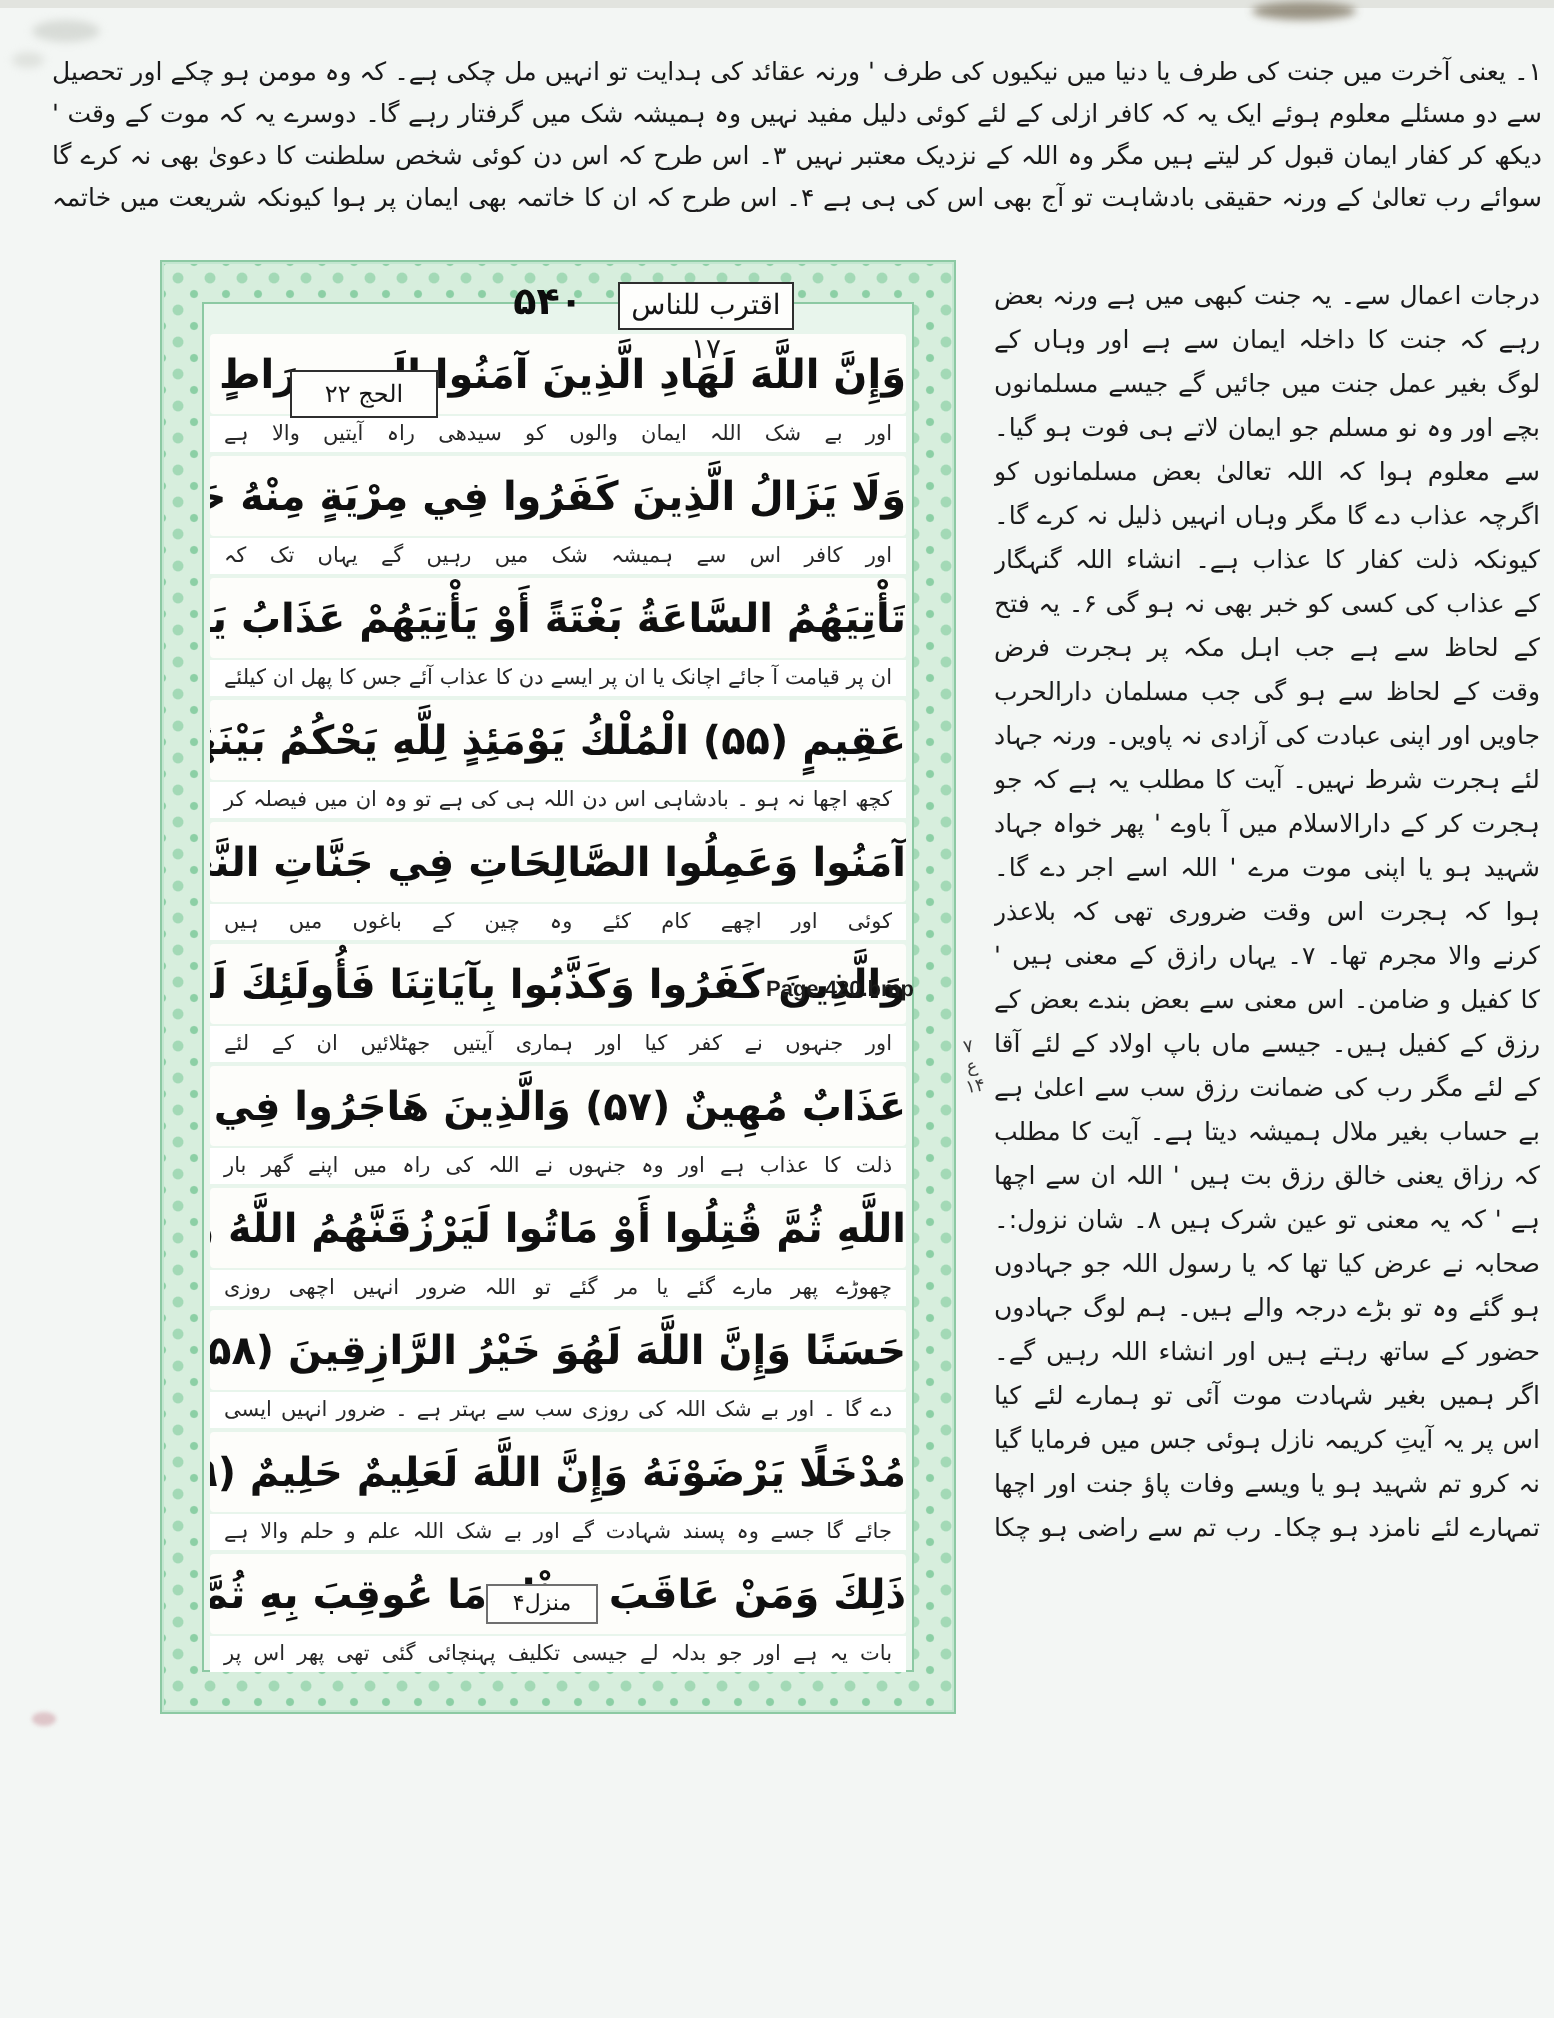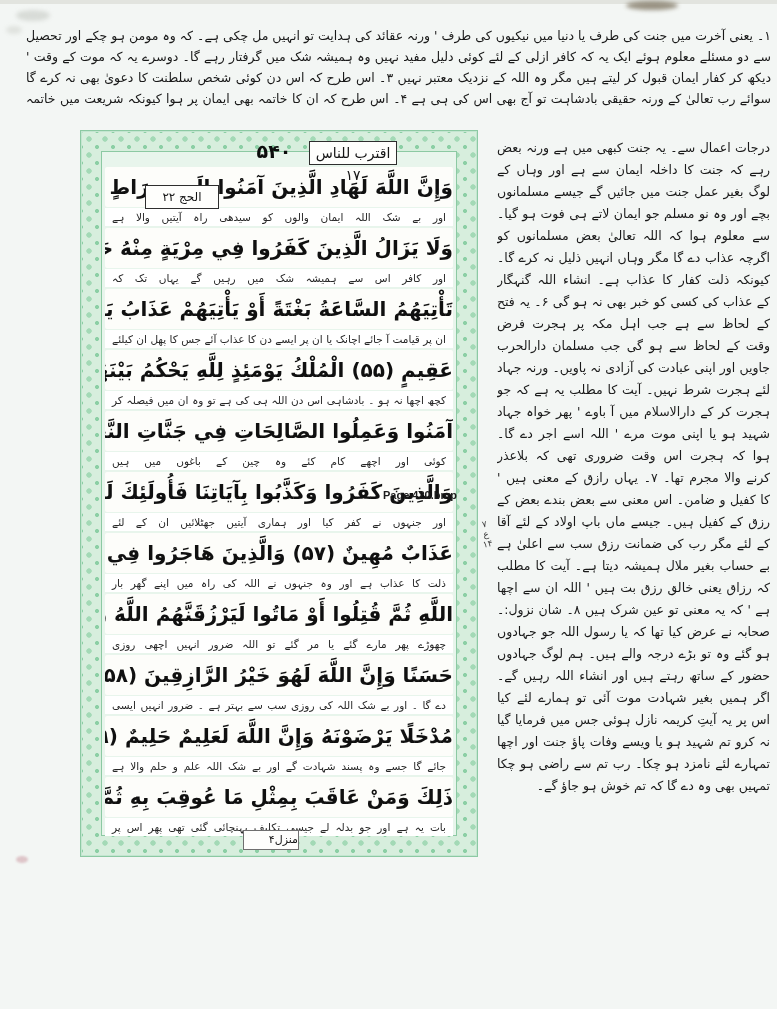--- a/index.html
+++ b/index.html
@@ -54,23 +54,23 @@
     direction:rtl;text-align:center;white-space:nowrap;overflow:hidden;
     font-weight:bold;font-size:20px;color:#101010;
   }
   .urdu-line{
     height:18px;line-height:18px;background:#ffffff;margin-bottom:2px;
     direction:rtl;padding:0 7px;font-size:10.5px;color:#272727;
     text-align:justify;text-align-last:justify;overflow:hidden;
   }
 
   .manzil{
-    position:absolute;left:162px;top:699px;width:54px;height:18px;line-height:18px;
+    position:absolute;left:162px;top:661px;width:54px;height:18px;line-height:18px;
     background:#fefefc;border:1px solid #6f6f6f;z-index:3;
-    direction:rtl;font-size:11px;color:#141414;
+    direction:rtl;text-align:center;font-size:11px;color:#141414;
   }
 
   
   .ruku{
     position:absolute;left:478px;top:519px;width:16px;z-index:2;
     transform:rotate(-10deg);color:#3c3c3c;text-align:center;
   }
   .ruku span{display:block;font-size:9px;line-height:10px;}
 
   
@@ -166,18 +166,17 @@
       <div class="s-line">بے حساب بغیر ملال ہمیشہ دیتا ہے۔ آیت کا مطلب یہ نہیں</div>
       <div class="s-line">کہ رزاق یعنی خالق رزق بت ہیں ' اللہ ان سے اچھا</div>
       <div class="s-line">ہے ' کہ یہ معنی تو عین شرک ہیں ۸۔ شان نزول:۔ بعض</div>
       <div class="s-line">صحابہ نے عرض کیا تھا کہ یا رسول اللہ جو جہادوں میں شہید</div>
       <div class="s-line">ہو گئے وہ تو بڑے درجہ والے ہیں۔ ہم لوگ جہادوں میں</div>
       <div class="s-line">حضور کے ساتھ رہتے ہیں اور انشاء اللہ رہیں گے۔ لیکن</div>
       <div class="s-line">اگر ہمیں بغیر شہادت موت آئی تو ہمارے لئے کیا حکم ہے۔</div>
       <div class="s-line">اس پر یہ آیتِ کریمہ نازل ہوئی جس میں فرمایا گیا کہ تم فکر</div>
       <div class="s-line">نہ کرو تم شہید ہو یا ویسے وفات پاؤ جنت اور اچھا رزق</div>
       <div class="s-line">تمہارے لئے نامزد ہو چکا۔ رب تم سے راضی ہو چکا اب</div>
-      <div class="s-line">تمہیں بھی وہ دے گا کہ تم خوش ہو جاؤ گے۔</div>
     </div>
 
   <div class="watermark">Page 420.bmp</div>
 
 </div>
 
 </body></html>

